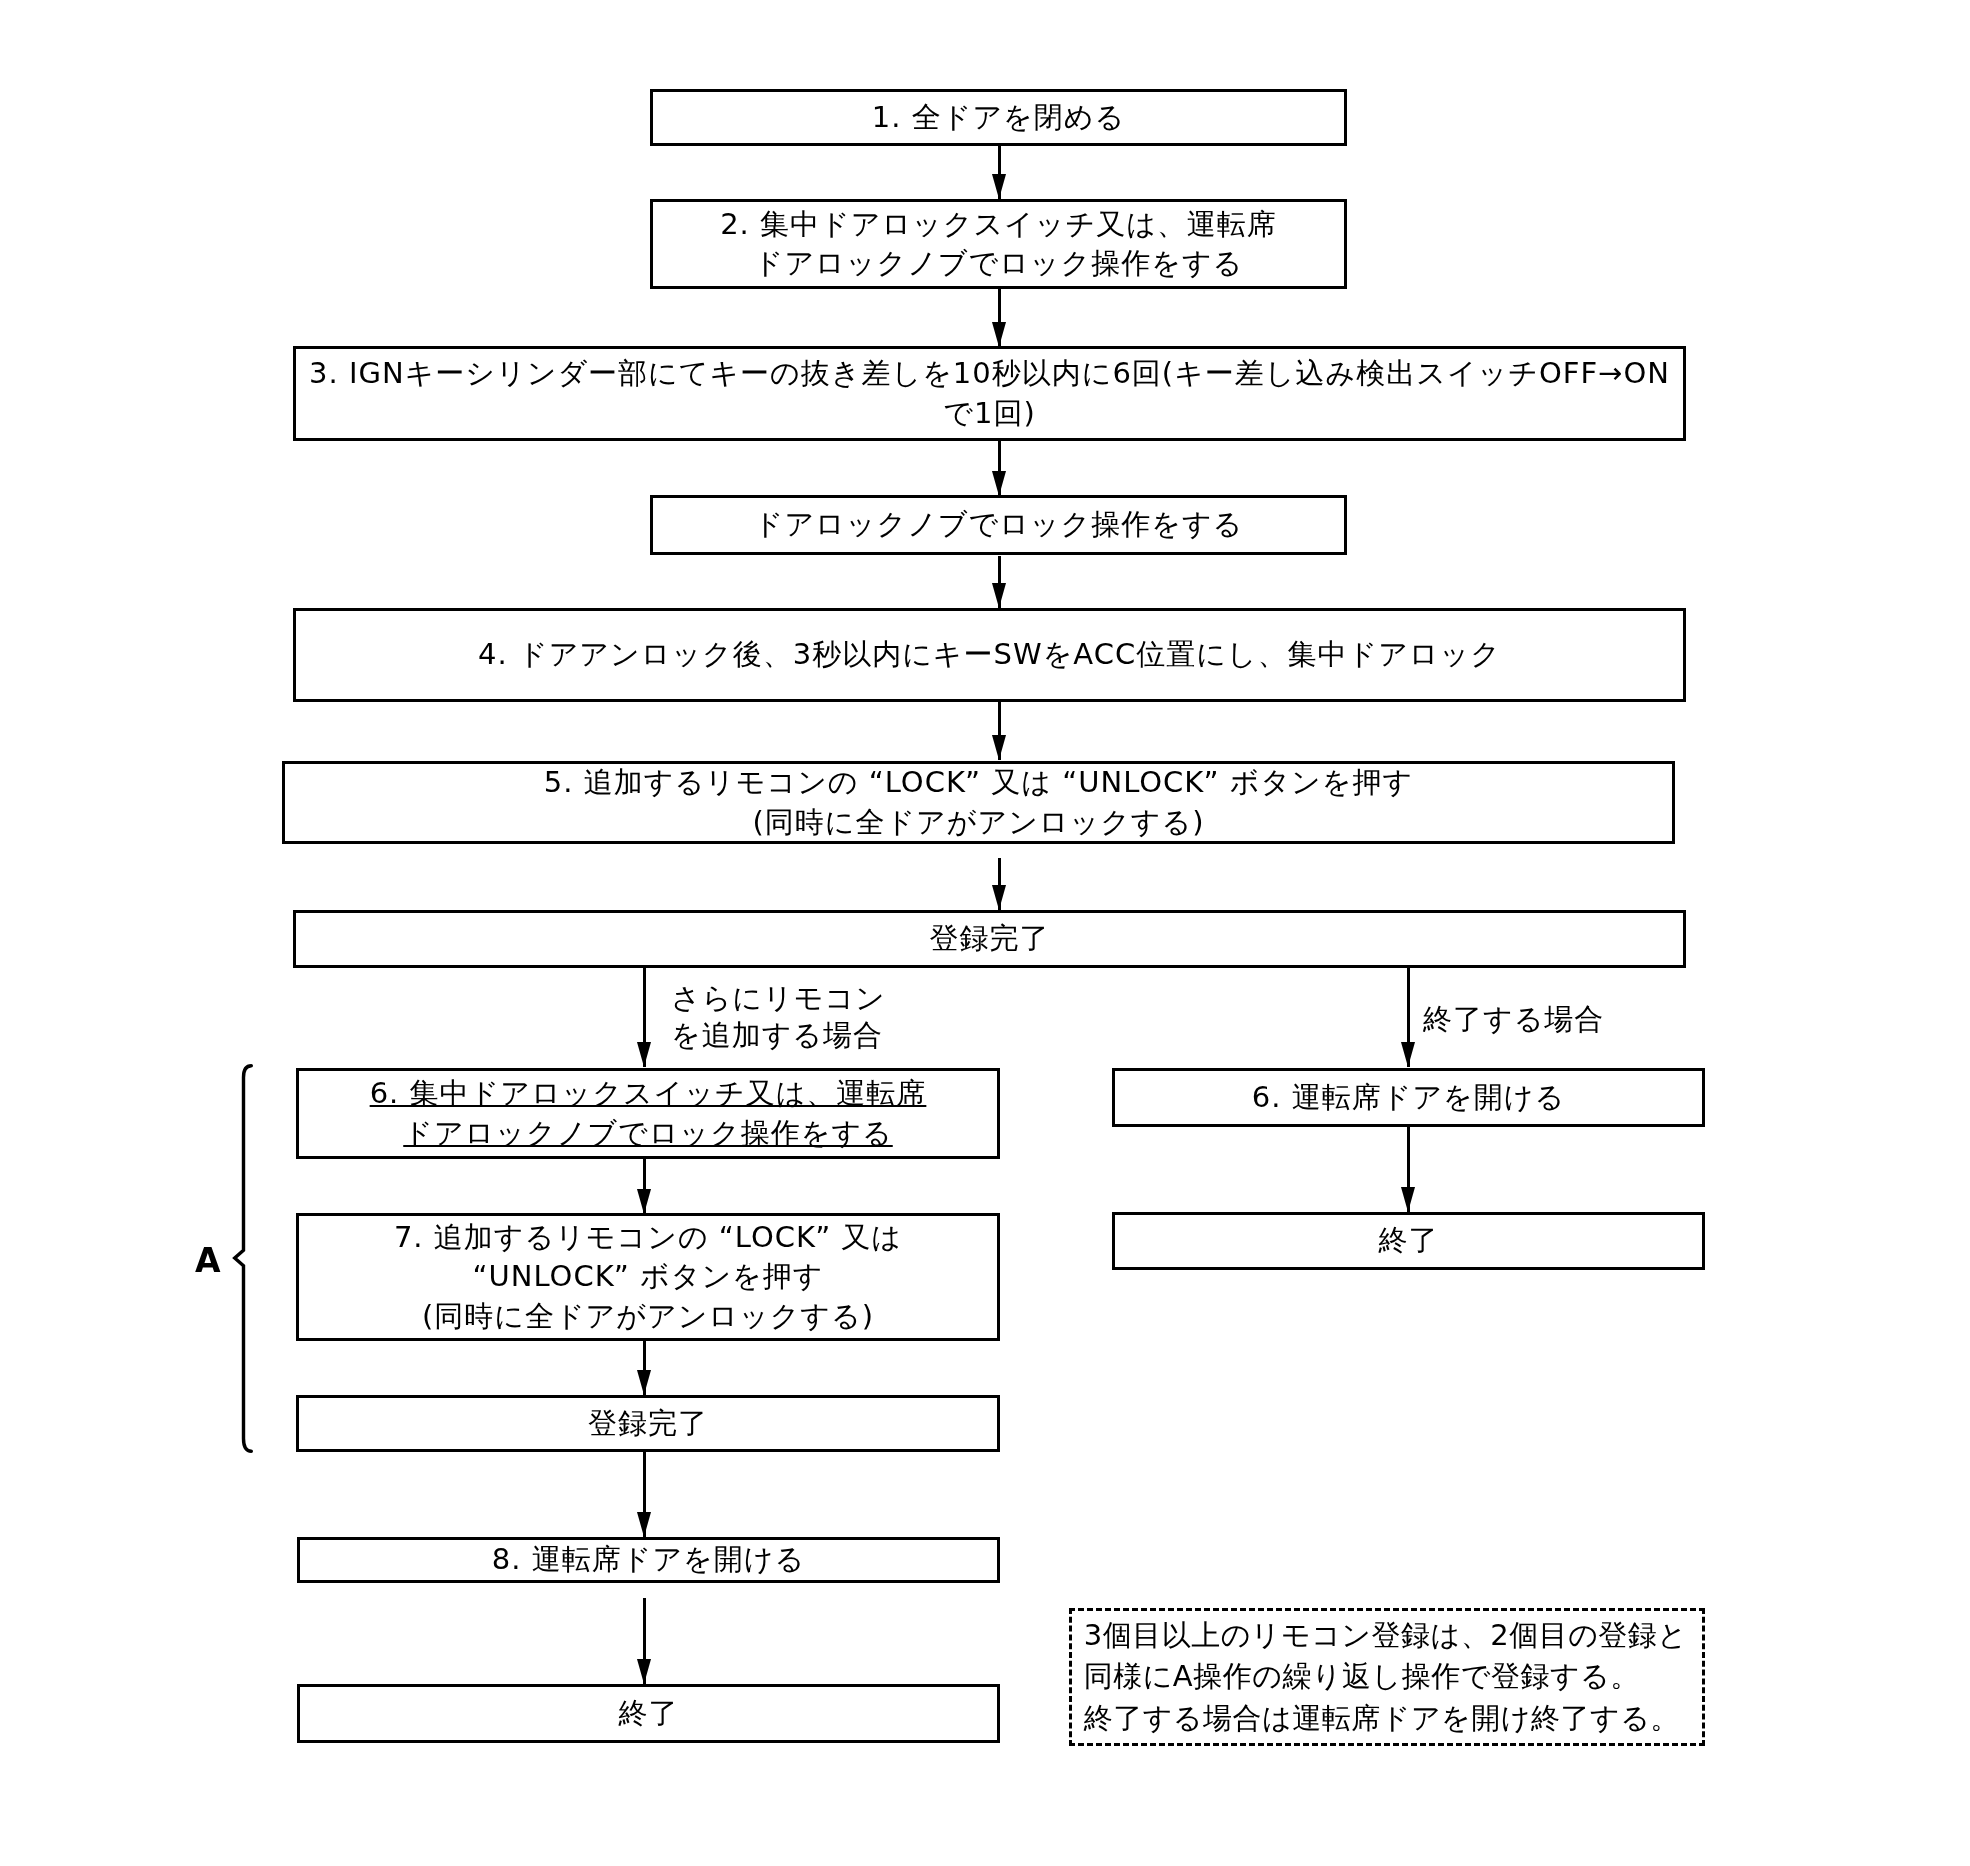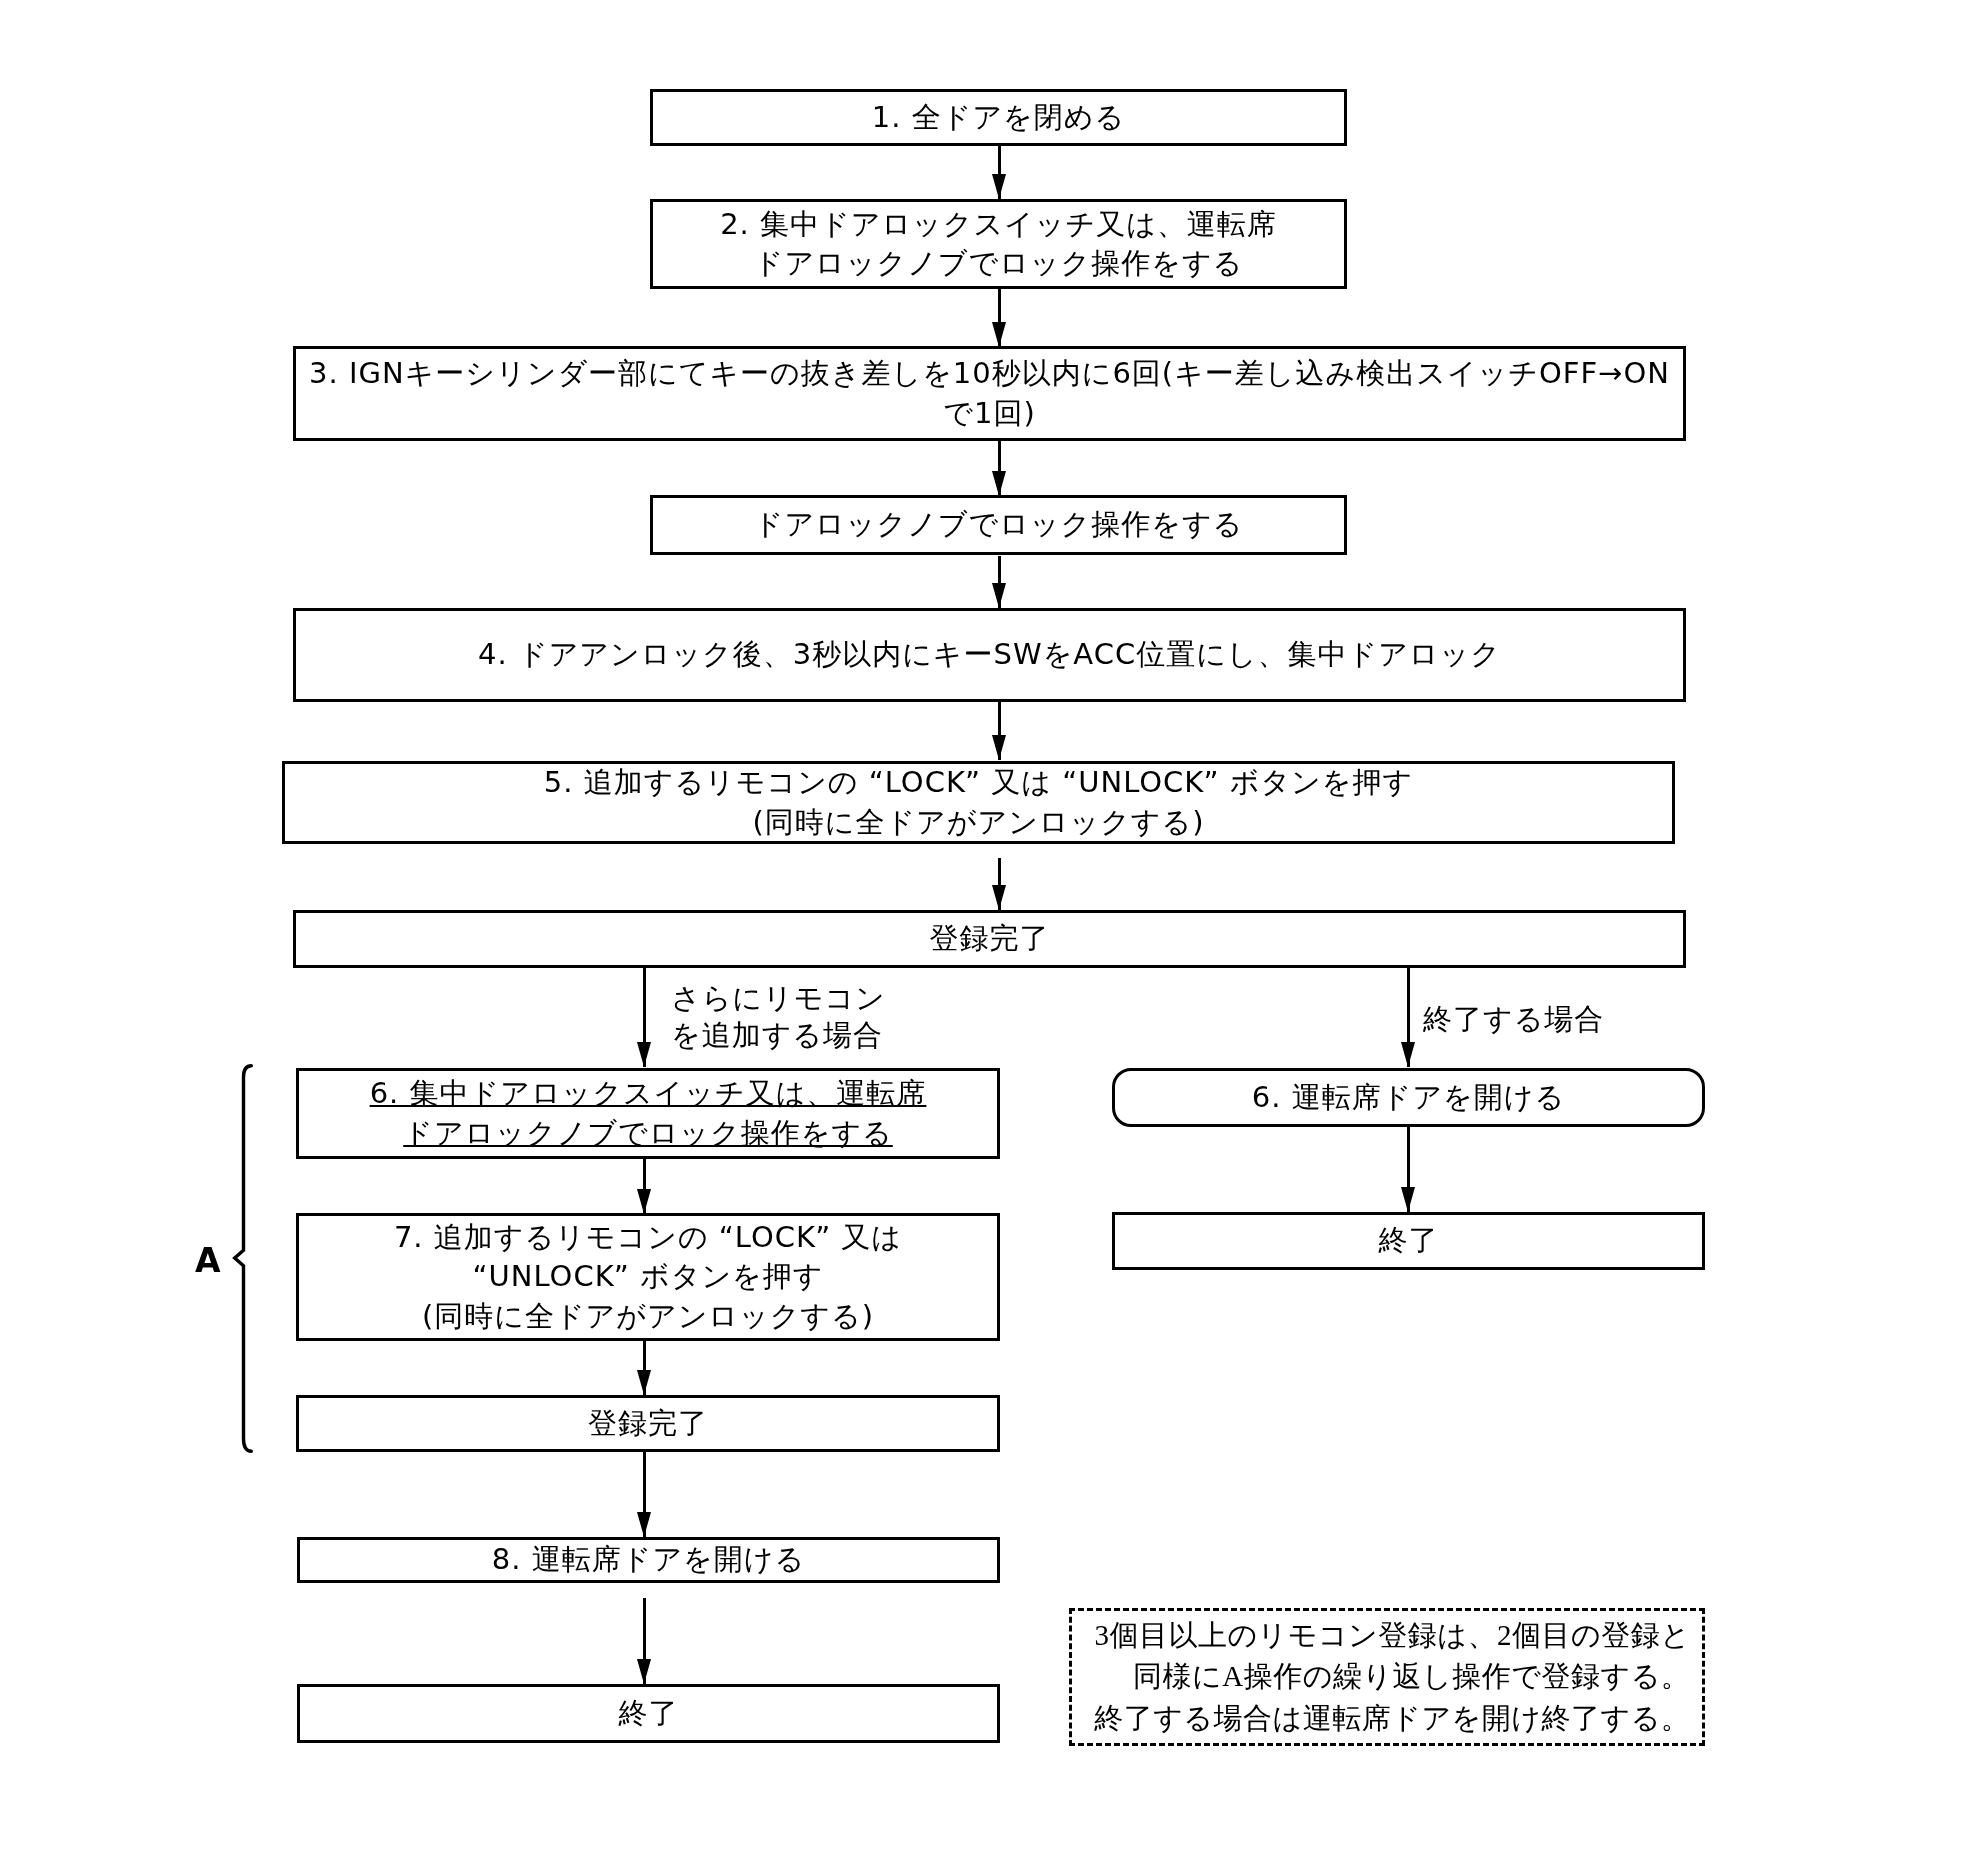--- a/index.html
+++ b/index.html
@@ -14,26 +14,25 @@
     background:#fff;
     display:flex;flex-direction:column;justify-content:center;
     font-size:29px;line-height:1.35;text-align:center;
     box-sizing:border-box;
     letter-spacing:1px;
   }
   .note{
     position:absolute;
     border:3.9px dashed #000;
     background:#fff;
-    display:flex;flex-direction:column;justify-content:center;align-items:flex-end;
+    display:flex;flex-direction:column;justify-content:center;align-items:flex-start;
     font-size:29px;line-height:1.42;text-align:left;
     box-sizing:border-box;
     padding:5.9px 11.7px;
     letter-spacing:0.5px;
-    font-family:Liberation Serif, serif;
   }
   .varrow{
     position:absolute;width:2.9px;background:#000;
   }
   .varrow::after{
     content:"";position:absolute;bottom:0;left:-6.3px;width:0;height:0;
     border-left:7.8px solid transparent;border-right:7.8px solid transparent;
     border-top:25px solid #000;
   }
   .blabel{
@@ -95,21 +94,21 @@
 </div>
 
 <div class="box" style="left:297px;top:1537px;width:703px;height:46px;">
   <span>8. 運転席ドアを開ける</span>
 </div>
 
 <div class="box" style="left:297px;top:1684px;width:703px;height:59px;">
   <span>終了</span>
 </div>
 
-<div class="box" style="left:1112px;top:1068px;width:593px;height:59px;border-radius:19px;">
+<div class="box" style="left:1112px;top:1068px;width:593px;height:59px;">
   <span>6. 運転席ドアを開ける</span>
 </div>
 
 <div class="box" style="left:1112px;top:1212px;width:593px;height:58px;">
   <span>終了</span>
 </div>
 
 <div class="note" style="left:1069px;top:1608px;width:636px;height:138px;">
   <span>3個目以上のリモコン登録は、2個目の登録と</span>
   <span>同様にA操作の繰り返し操作で登録する。</span>

